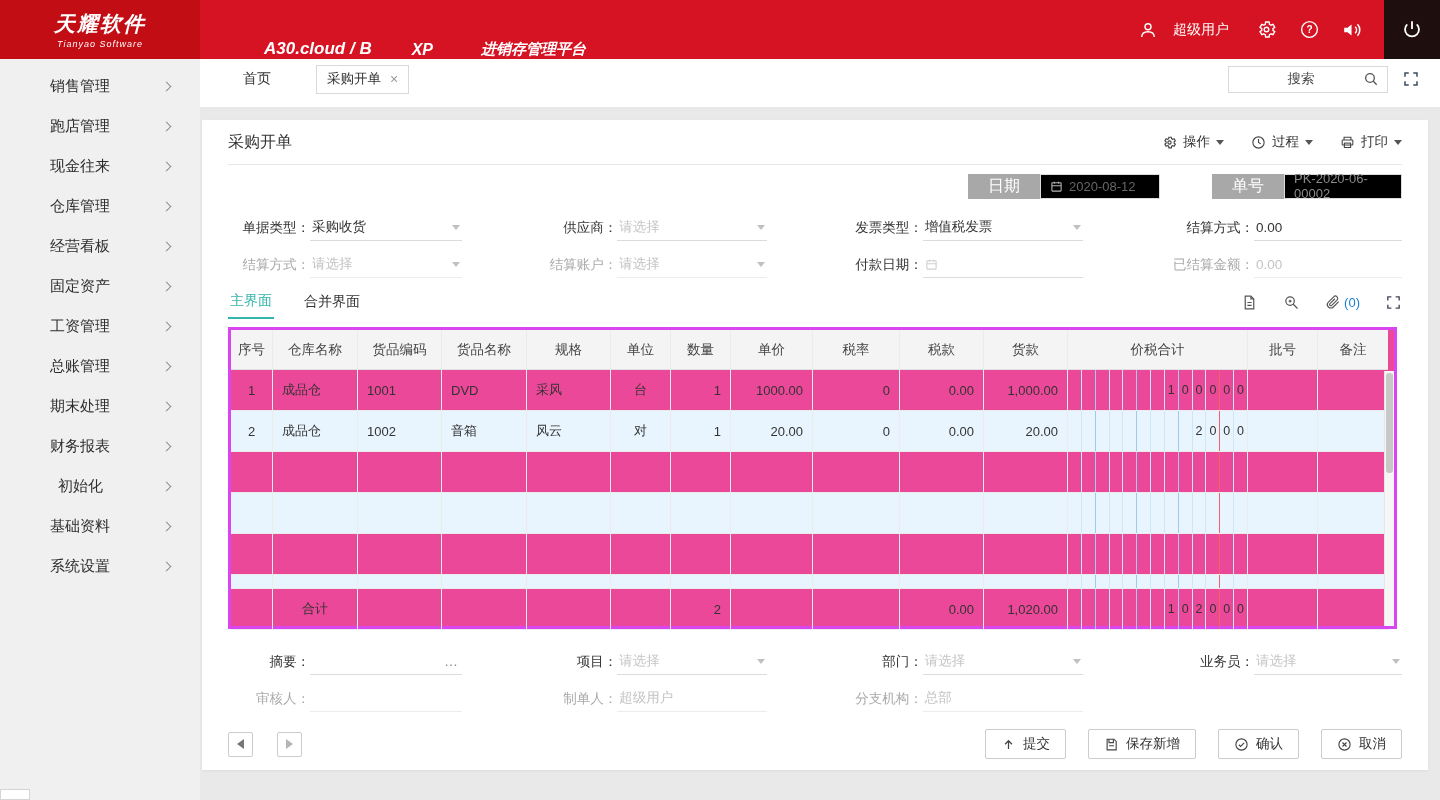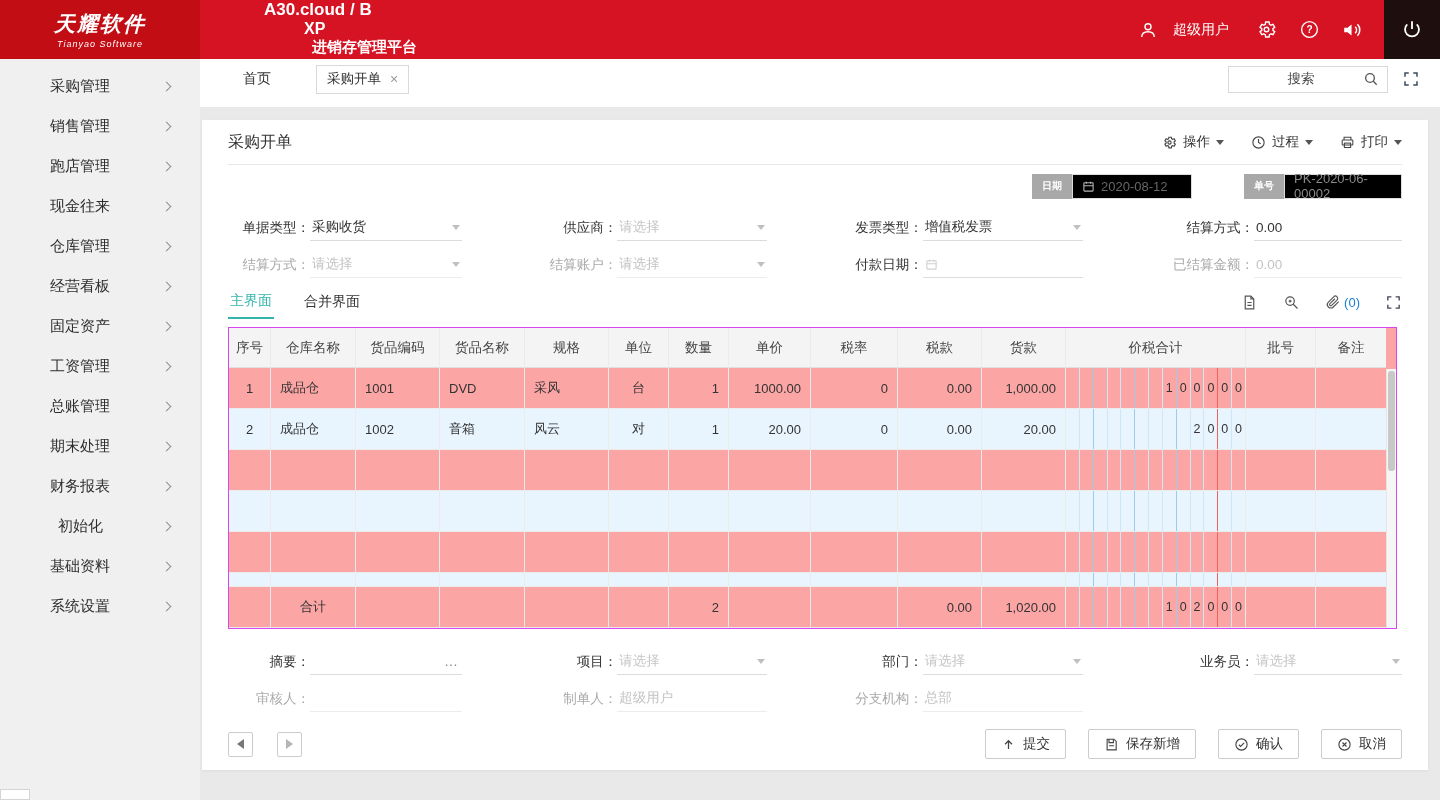--- a/index.html
+++ b/index.html
@@ -5,21 +5,21 @@
   * { margin:0; padding:0; box-sizing:border-box; }
   html,body { width:1440px; height:800px; overflow:hidden; background:#e9e9e9;
     font-family:"Liberation Sans","DejaVu Sans",sans-serif; }
   .app { width:1440px; height:800px; position:relative; }
 
   
   .topbar { height:59px; background:#d61323; display:flex; align-items:stretch; color:#fff; }
   .logo { width:200px; background:#c20d14; display:flex; flex-direction:column; align-items:center; justify-content:center; cursor:pointer;text-align:right; }
   .logo-cn { font-size:21px; font-weight:bold; font-style:italic; letter-spacing:2px; }
   .logo-en { font-size:9px; font-style:italic; letter-spacing:1px; margin-top:1px; }
-  .app-title { display:flex; align-items:flex-start; margin-left:64px; font-weight:bold;flex-direction:column; }
+  .app-title { display:flex; align-items:flex-end; margin-left:64px; font-style:italic; font-weight:bold; }
   .app-title .t1 { font-size:17px; }
   .app-title .t2 { font-size:16px; margin-left:40px; }
   .app-title .t3 { font-size:15px; margin-left:48px; }
   .topbar-right { margin-left:auto; display:flex; align-items:center; }
   .hicon { display:inline-flex; align-items:center; justify-content:center; width:22px; height:22px; cursor:pointer; margin-right:21px; }
   .uname { font-size:14px; margin-right:26px; cursor:pointer; }
   .user-ic { margin-right:14px; }
   .power { width:56px; height:59px; background:#1f0e0e; display:flex; align-items:center; justify-content:center; cursor:pointer; }
 
   
@@ -45,21 +45,21 @@
   .panel { margin:13px 12px 0 2px; width:1226px; height:650px; background:#fff; box-shadow:0 1px 3px rgba(0,0,0,.06); padding:0 26px; }
   .title-row { height:45px; display:flex; align-items:center; justify-content:space-between; border-bottom:1px solid #e8e8e8; }
   .page-title { font-size:16px; color:#333; font-weight:500; }
   .title-actions { display:flex; align-items:center; gap:27px; }
   .action-dd { display:inline-flex; align-items:center; gap:6px; font-size:13.5px; color:#333; cursor:pointer; }
   .caret { width:0; height:0; border-left:4px solid transparent; border-right:4px solid transparent; border-top:5px solid #555; }
   .caret.lt { border-top-color:#c0c0c0; }
 
   .doc-row { margin-top:8px; height:26px; display:flex; justify-content:flex-end; align-items:center; gap:52px; }
   .pair { display:flex; align-items:stretch; height:25px; }
-  .badge { background:#a8a8a8; color:#fff; font-size:10px; display:flex; align-items:center; padding:0 10px;font-weight:bold; }
+  .badge { background:#a8a8a8; color:#fff; font-size:16px; display:flex; align-items:center; padding:0 20px; }
   .boxinput { border:1px solid #ddd; background:#000000; display:flex; align-items:center; gap:6px; padding:0 9px; font-size:13px; color:#666; cursor:text; }
   .boxinput.num { color:#8a8a8a; width:118px; }
   .boxinput.date { width:120px; }
 
   .form-grid { margin-top:10px; }
   .frow { display:flex; justify-content:space-between; height:37px; align-items:center; }
   .fitem { display:flex; align-items:center; }
   .fitem.c1 { width:234px; } .fitem.c2 { width:226px; } .fitem.c3 { width:236px; } .fitem.c4 { width:240px; }
   .flabel { font-size:13.5px; color:#333; text-align:right; flex:none; }
   .c1 .flabel { width:82px; } .c2 .flabel { width:76px; } .c3 .flabel { width:76px; } .c4 .flabel { width:92px; }
@@ -72,21 +72,21 @@
   .more-btn { color:#888; font-size:14px; cursor:pointer; padding:0 2px; }
 
   .detail-tabs { margin-top:2px; height:34px; display:flex; align-items:center; }
   .dtab { font-size:14px; color:#333; padding:7px 2px; margin-right:28px; cursor:pointer; }
   .dtab.active { color:#33b5ab; border-bottom:2px solid #33b5ab; }
   .dt-icons { margin-left:auto; display:flex; align-items:center; gap:25px; }
   .dt-ic { display:inline-flex; align-items:center; cursor:pointer; gap:3px; }
   .att-count { font-size:13px; color:#1a7fd4; }
 
   
-  .table-wrap { margin-top:8px; position:relative; width:1169px; height:302px; border:1px solid #d946ef; background:#fca5a5; }
+  .table-wrap { margin-top:8px; position:relative; width:1169px; height:302px; border:3px solid #d946ef; background:#ec4899; }
   .tgrid { width:1157px; }
   .trow { display:flex; }
   .tcell { border-right:1px solid #ebebeb; border-bottom:1px solid #ebebeb; height:41px; display:flex; align-items:center; padding:0 9px; font-size:13px; color:#333; overflow:hidden; white-space:nowrap; }
   .thead .tcell { background:#f4f4f4; justify-content:center; font-size:13.5px; color:#444; height:40px; border-bottom-color:#e0e0e0; padding:0 2px; }
   .w0{width:42px}.w1{width:85px}.w2{width:84px}.w3{width:85px}.w4{width:84px}.w5{width:60px}.w6{width:60px}
   .w7{width:82px}.w8{width:87px}.w9{width:84px}.w10{width:84px}.w11{width:180px}.w12{width:70px}.w13{width:70px;border-right:none}
   .ac { justify-content:center; } .ar { justify-content:flex-end; }
   .trow.blue .tcell { background:#e9f5fe; }
   .trow.partial .tcell { height:14px; }
   .gridcell { padding:0 !important; }
@@ -157,24 +157,20 @@
             <path d="M6.8 5.8a7.6 7.6 0 1010.4 0"></path>
           </svg>
       </div>
     </div>
   </header>
 
   <div class="body-row">
 
     <aside class="sidebar" id="sidebar">
         <div class="side-item">
-          <span class="si-label">采购管理</span>
-          <span class="si-chevron"></span>
-        </div>
-        <div class="side-item">
           <span class="si-label">销售管理</span>
           <span class="si-chevron"></span>
         </div>
         <div class="side-item">
           <span class="si-label">跑店管理</span>
           <span class="si-chevron"></span>
         </div>
         <div class="side-item">
           <span class="si-label">现金往来</span>
           <span class="si-chevron"></span>

